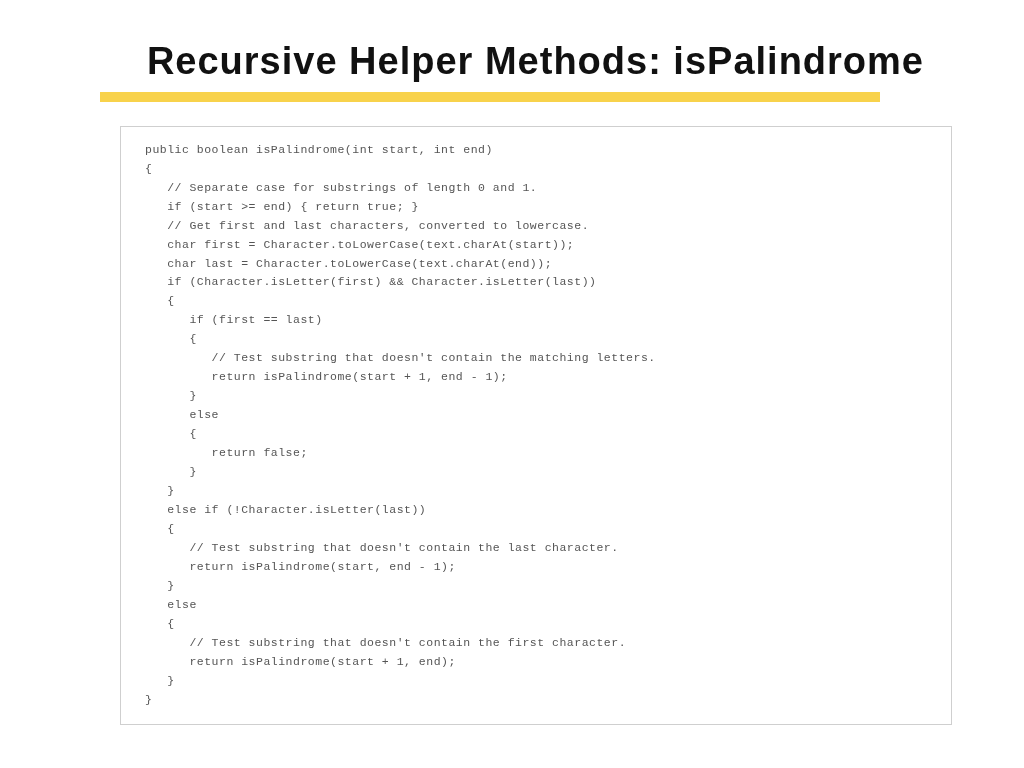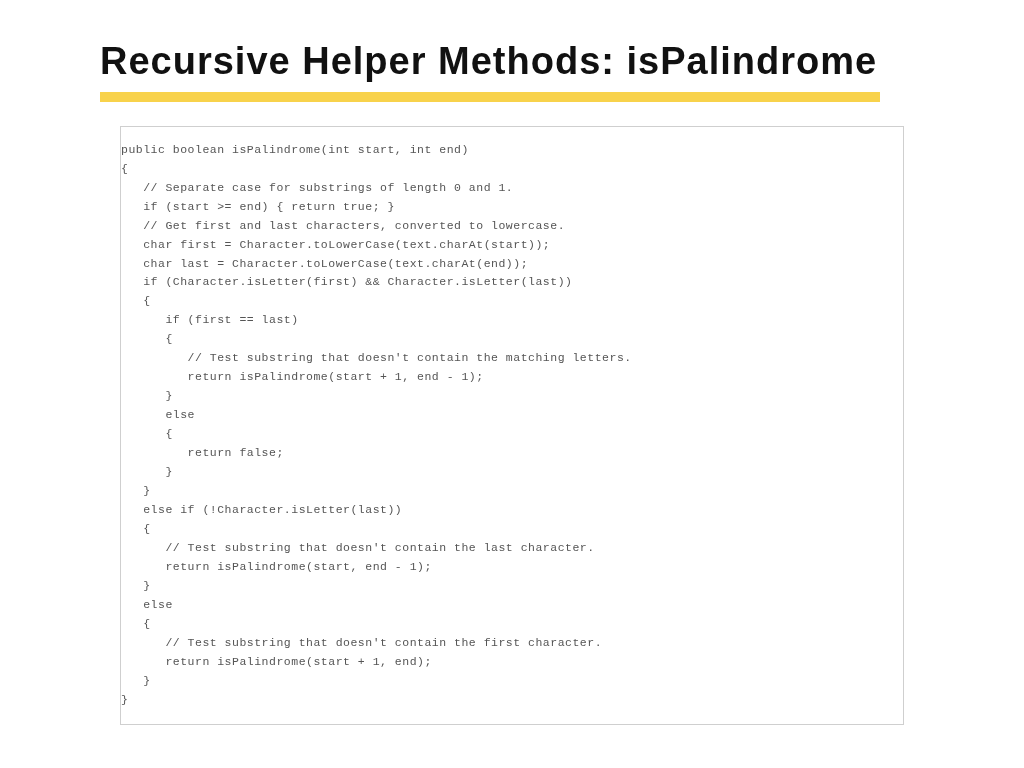--- a/index.html
+++ b/index.html
@@ -18,31 +18,32 @@
     box-sizing: border-box;
     padding: 40px 100px 0 100px;
   }
   .title {
     font-size: 38px;
     font-weight: 700;
     letter-spacing: 1px;
     color: #111;
     line-height: 1.15;
     margin: 0 0 8px 0;
+    text-align: right;
   }
   .accent-bar {
     height: 10px;
     background: #f8d24b;
     width: 780px;
     margin-bottom: 24px;
   }
   .code-box {
     border: 1px solid #cfcfcf;
     background: #ffffff;
-    padding: 14px 0;
+    padding: 14px 24px;
     margin-left: 20px;
     margin-right: 0;
     width: 782px;
     font-family: "Courier New", monospace;
     font-size: 11.5px;
     line-height: 1.65;
     color: #555;
     white-space: pre;
     letter-spacing: 0.5px;
   }

